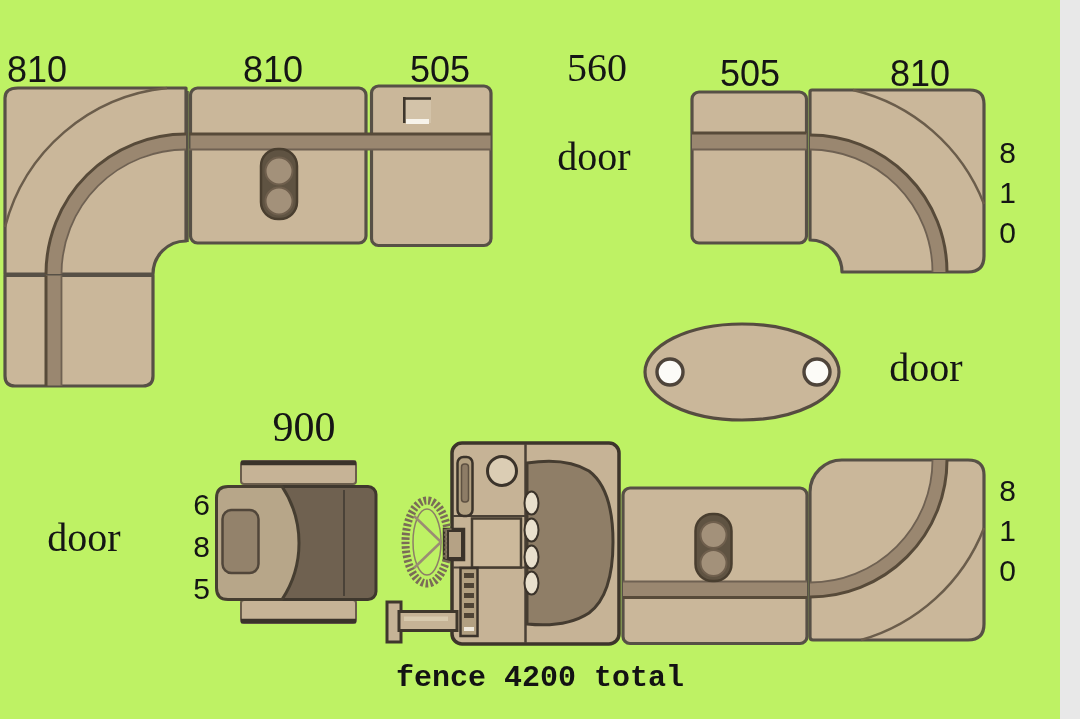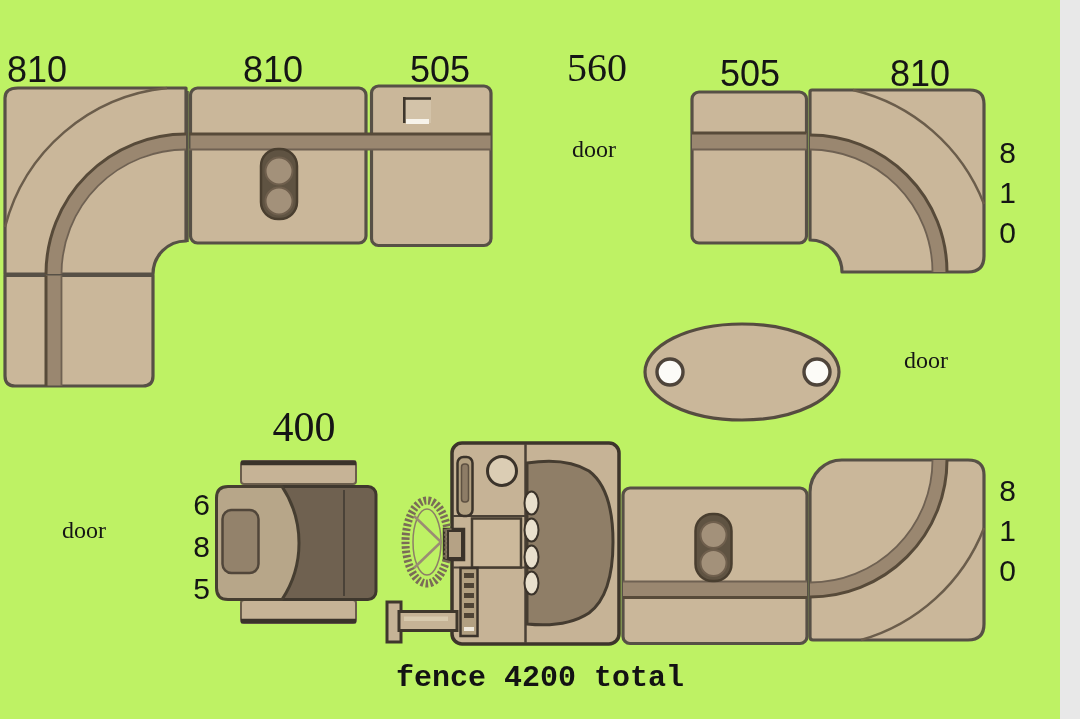--- a/index.html
+++ b/index.html
@@ -1,21 +1,21 @@
 <!DOCTYPE html>
 <html><head>
 <meta charset="utf-8">
 <style>
   html,body{margin:0;padding:0;background:#e8e8e8;}
   .canvas{position:relative;width:1060px;height:719px;background:#bef264;overflow:hidden;
           font-family:"Liberation Sans",sans-serif;}
   .canvas svg{position:absolute;left:0;top:0;}
   .lbl{position:absolute;transform:translateX(-50%);color:#151515;white-space:nowrap;line-height:1;}
   .num{font-family:"Liberation Sans",sans-serif;font-size:36px;}
-  .serif{font-family:"Liberation Serif","DejaVu Serif",serif;font-size:24px;}
+  .serif{font-family:"Liberation Serif","DejaVu Serif",serif;font-size:40px;}
   .vnum{font-family:"Liberation Sans",sans-serif;font-size:30px;
         writing-mode:vertical-rl;text-orientation:upright;letter-spacing:7px;}
   .title-main{font-family:"Liberation Sans",sans-serif;font-size:52px;letter-spacing:-1px;color:#111;}
   .title-suffix{font-family:"Liberation Serif","DejaVu Serif",serif;font-size:50px;margin-left:14px;color:#111;}
   .footer{font-family:"Liberation Mono","DejaVu Sans Mono",monospace;font-weight:700;font-size:30px;color:#131313;}
 </style>
 </head>
 <body>
 
 <div class="canvas">
@@ -173,17 +173,17 @@
   <div class="lbl num" style="left:920px; top:56px;">810</div>
 
   <div class="lbl serif" style="left:594px; top:137px;">door</div>
   <div class="lbl serif" style="left:926px; top:348px;">door</div>
   <div class="lbl serif" style="left:84px;  top:518px;">door</div>
 
   <div class="lbl vnum" style="left:1007px; top:136px;">810</div>
   <div class="lbl vnum" style="left:1007px; top:474px;">810</div>
   <div class="lbl vnum" style="left:201px;  top:488px; letter-spacing:9px;">685</div>
 
-  <div class="lbl serif" style="left:304px; top:406px; font-size:42px;">400</div>
+  <div class="lbl serif" style="left:304px; top:406px; font-size:42px;">900</div>
 
 
   <div class="lbl footer" style="left:540px; top:663px;">fence 4200 total</div>
 </div>
 
 </body></html>

